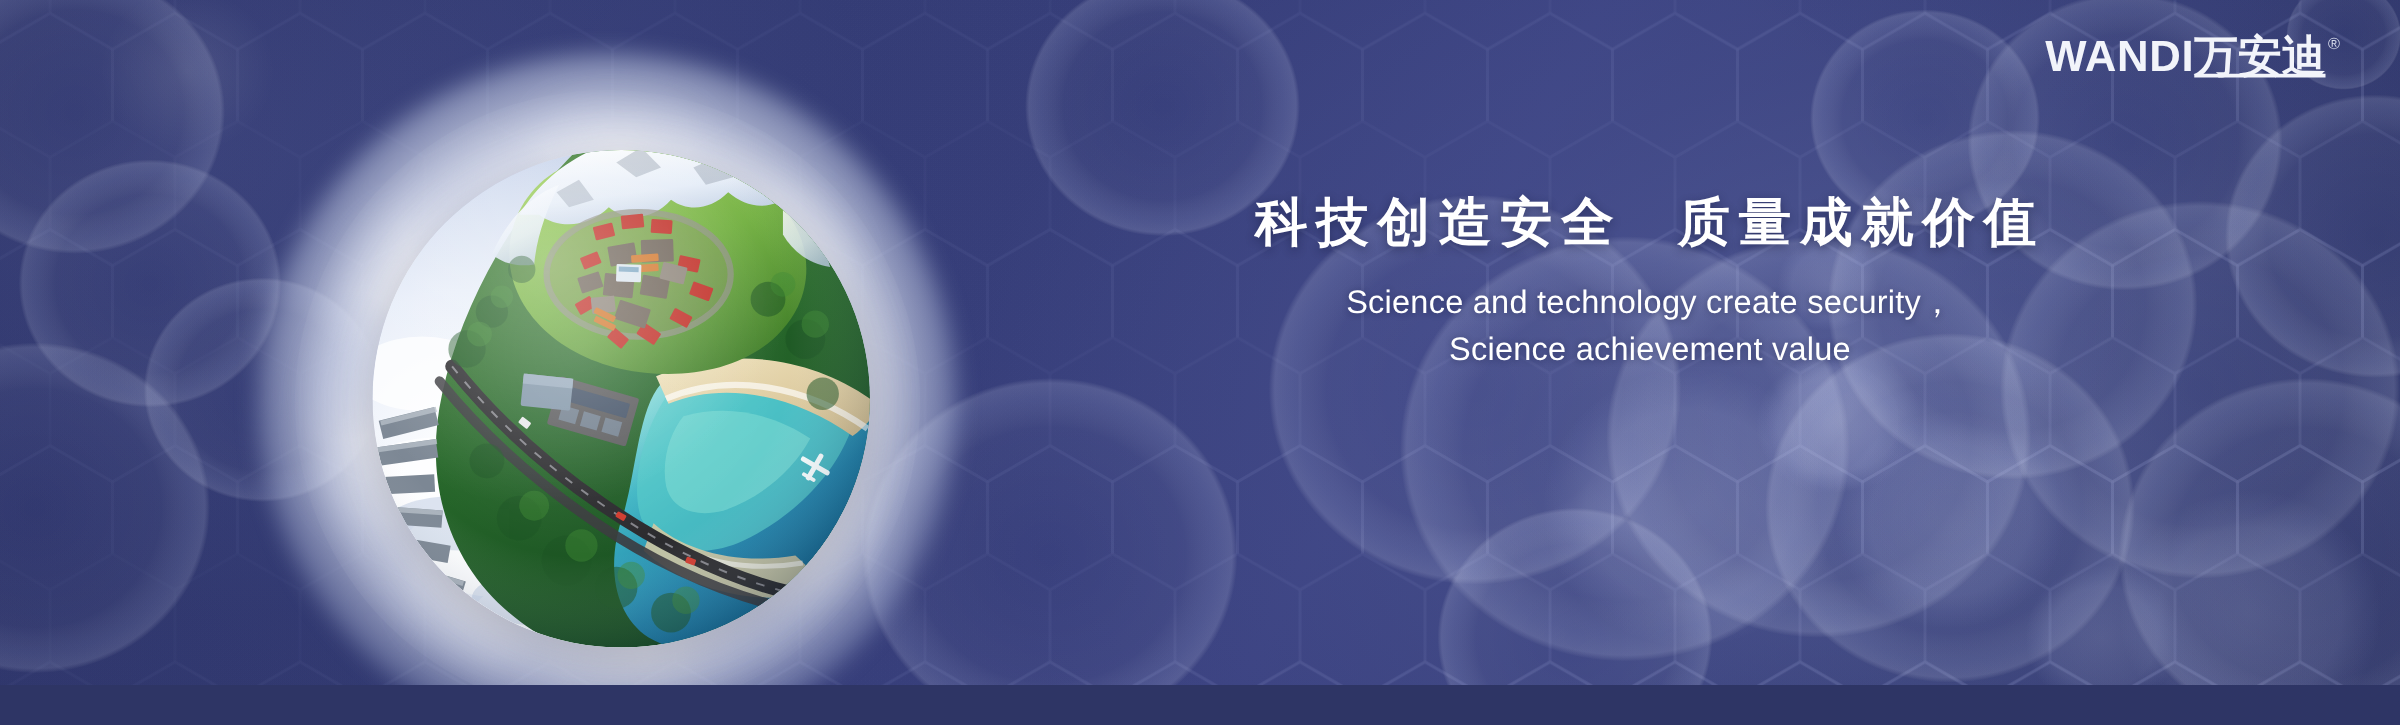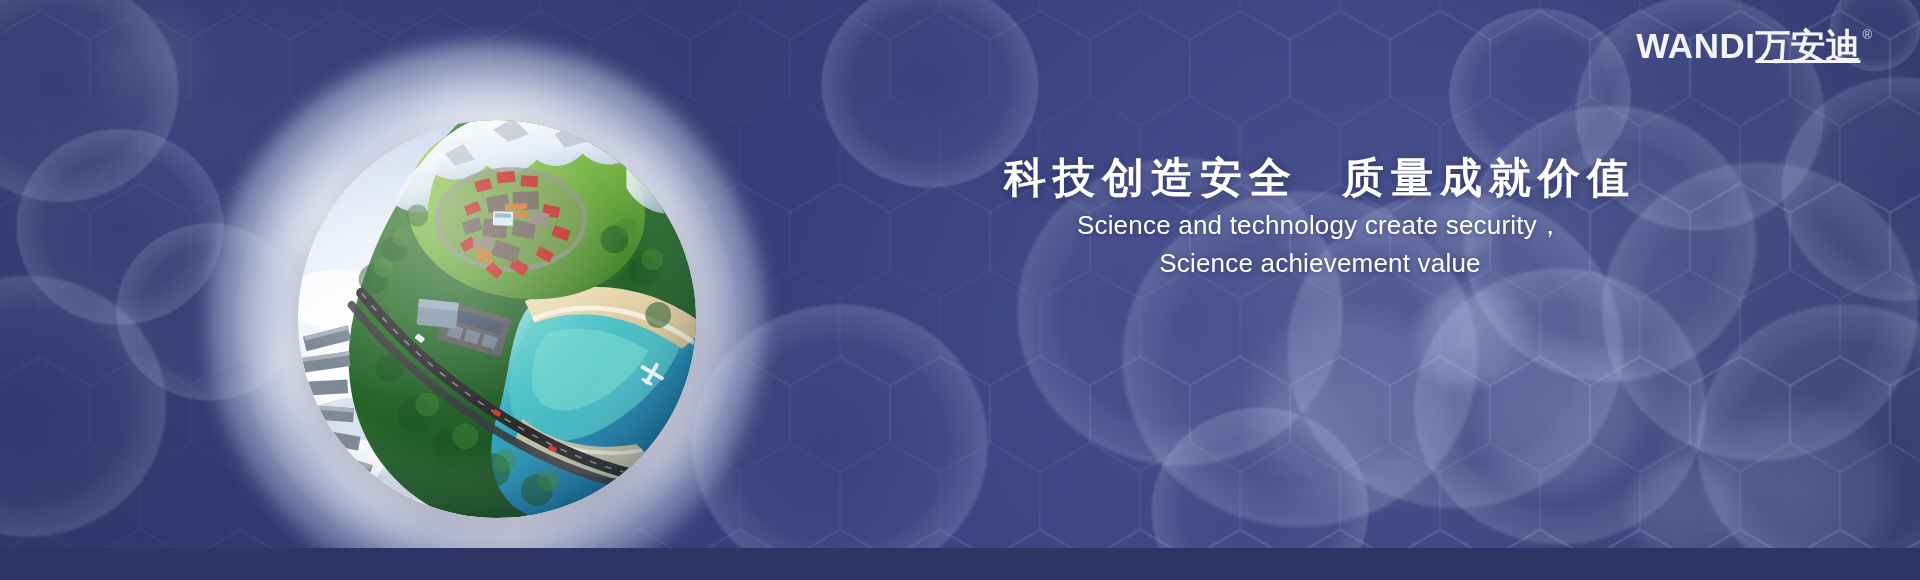--- a/index.html
+++ b/index.html
@@ -153,20 +153,21 @@
   .headline {
     font-size: 42px;
     font-weight: bold;
     letter-spacing: 7px;
     line-height: 56px;
     white-space: nowrap;
     text-shadow: 0 2px 8px rgba(16,20,52,0.45);
   }
   .headline .gap { display: inline-block; width: 44px; }
   .subline {
+    margin-top: 16px;
     font-size: 26px;
     font-weight: normal;
     line-height: 38px;
     letter-spacing: 0.2px;
     color: #ffffff;
     text-shadow: 0 1px 5px rgba(16,20,52,0.40);
   }
 </style>
 </head>
 <body>

